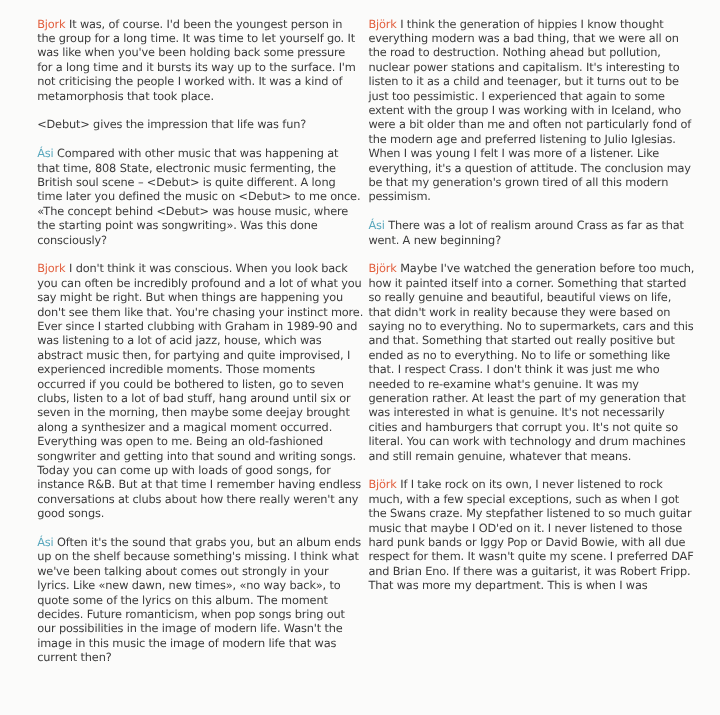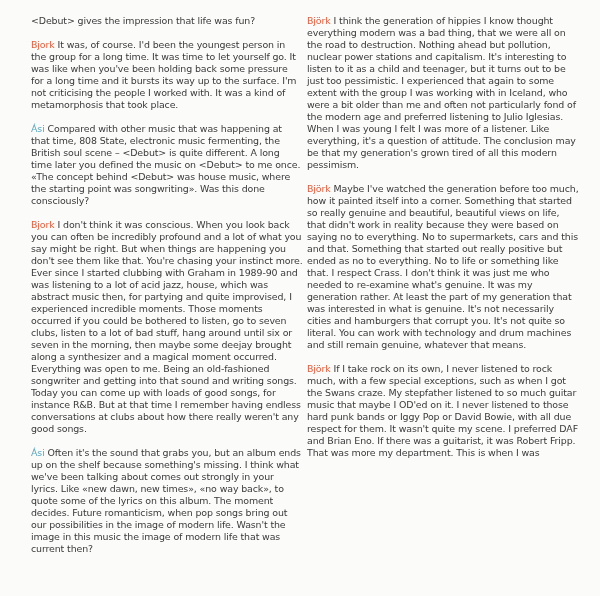--- a/index.html
+++ b/index.html
@@ -21,39 +21,42 @@
   .col.right { left: 307px; }
   .para { margin: 0 0 12px 0; }
   .spk-bjork { color: #e2603f; text-align: right; }
   .spk-asi { color: #59a7bd; }
 </style>
 </head>
 <body>
 
 <div class="col left">
   <p class="para">
-    <span>&lt;Debut&gt; gives the impression that life was fun?</span>
+    <span class="spk-bjork">Bjork</span><span> It was, of course. I'd been the youngest person in the group for a long time. It was time to let yourself go. It was like when you've been holding back some pressure for a long time and it bursts its way up to the surface. I'm not criticising the people I worked with. It was a kind of metamorphosis that took place.</span>
   </p>
   <p class="para">
-    <span class="spk-bjork">Bjork</span><span> It was, of course. I'd been the youngest person in the group for a long time. It was time to let yourself go. It was like when you've been holding back some pressure for a long time and it bursts its way up to the surface. I'm not criticising the people I worked with. It was a kind of metamorphosis that took place.</span>
+    <span>&lt;Debut&gt; gives the impression that life was fun?</span>
   </p>
   <p class="para">
     <span class="spk-asi">Ási</span><span> Compared with other music that was happening at that time, 808 State, electronic music fermenting, the British soul scene – &lt;Debut&gt; is quite different. A long time later you defined the music on &lt;Debut&gt; to me once. «The concept behind &lt;Debut&gt; was house music, where the starting point was songwriting». Was this done consciously?</span>
   </p>
   <p class="para">
     <span class="spk-bjork">Bjork</span><span> I don't think it was conscious. When you look back you can often be incredibly profound and a lot of what you say might be right. But when things are happening you don't see them like that. You're chasing your instinct more. Ever since I started clubbing with Graham in 1989-90 and was listening to a lot of acid jazz, house, which was abstract music then, for partying and quite improvised, I experienced incredible moments. Those moments occurred if you could be bothered to listen, go to seven clubs, listen to a lot of bad stuff, hang around until six or seven in the morning, then maybe some deejay brought along a synthesizer and a magical moment occurred. Everything was open to me. Being an old-fashioned songwriter and getting into that sound and writing songs. Today you can come up with loads of good songs, for instance R&amp;B. But at that time I remember having endless conversations at clubs about how there really weren't any good songs.</span>
   </p>
   <p class="para">
     <span class="spk-asi">Ási</span><span> Often it's the sound that grabs you, but an album ends up on the shelf because something's missing. I think what we've been talking about comes out strongly in your lyrics. Like «new dawn, new times», «no way back», to quote some of the lyrics on this album. The moment decides. Future romanticism, when pop songs bring out our possibilities in the image of modern life. Wasn't the image in this music the image of modern life that was current then?</span>
   </p>
 </div>
 
 <div class="col right">
   <p class="para">
     <span class="spk-bjork">Björk</span><span> I think the generation of hippies I know thought everything modern was a bad thing, that we were all on the road to destruction. Nothing ahead but pollution, nuclear power stations and capitalism. It's interesting to listen to it as a child and teenager, but it turns out to be just too pessimistic. I experienced that again to some extent with the group I was working with in Iceland, who were a bit older than me and often not particularly fond of the modern age and preferred listening to Julio Iglesias. When I was young I felt I was more of a listener. Like everything, it's a question of attitude. The conclusion may be that my generation's grown tired of all this modern pessimism.</span>
   </p>
   <p class="para">
+    <span class="spk-asi">Ási</span><span> There was a lot of realism around Crass as far as that went. A new beginning?</span>
+  </p>
+  <p class="para">
     <span class="spk-bjork">Björk</span><span> Maybe I've watched the generation before too much, how it painted itself into a corner. Something that started so really genuine and beautiful, beautiful views on life, that didn't work in reality because they were based on saying no to everything. No to supermarkets, cars and this and that. Something that started out really positive but ended as no to everything. No to life or something like that. I respect Crass. I don't think it was just me who needed to re-examine what's genuine. It was my generation rather. At least the part of my generation that was interested in what is genuine. It's not necessarily cities and hamburgers that corrupt you. It's not quite so literal. You can work with technology and drum machines and still remain genuine, whatever that means.</span>
   </p>
   <p class="para">
     <span class="spk-bjork">Björk</span><span> If I take rock on its own, I never listened to rock much, with a few special exceptions, such as when I got the Swans craze. My stepfather listened to so much guitar music that maybe I OD'ed on it. I never listened to those hard punk bands or Iggy Pop or David Bowie, with all due respect for them. It wasn't quite my scene. I preferred DAF and Brian Eno. If there was a guitarist, it was Robert Fripp. That was more my department. This is when I was</span>
   </p>
 </div>
 
 </body></html>

